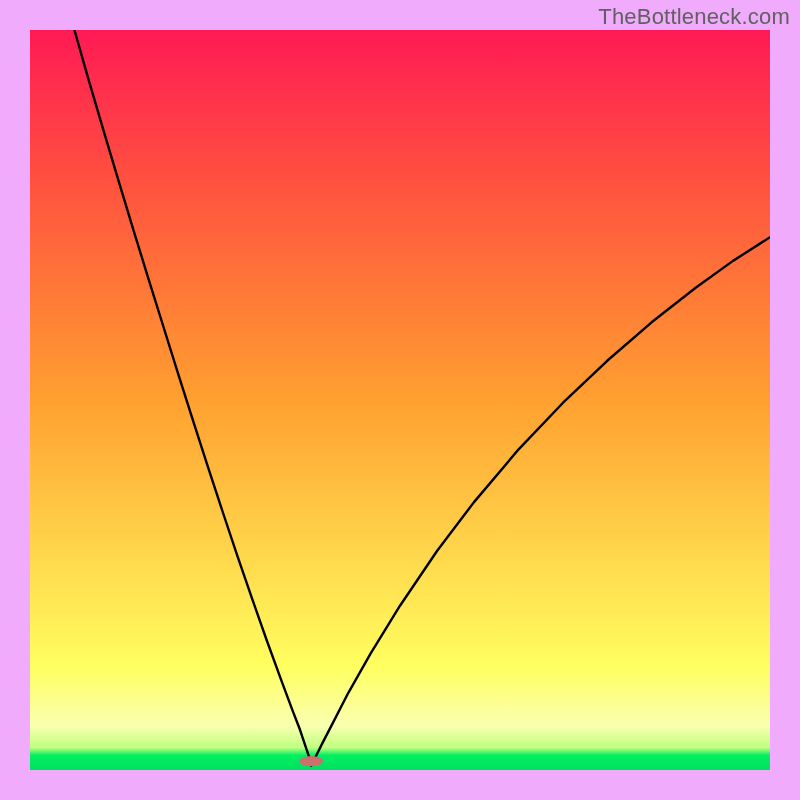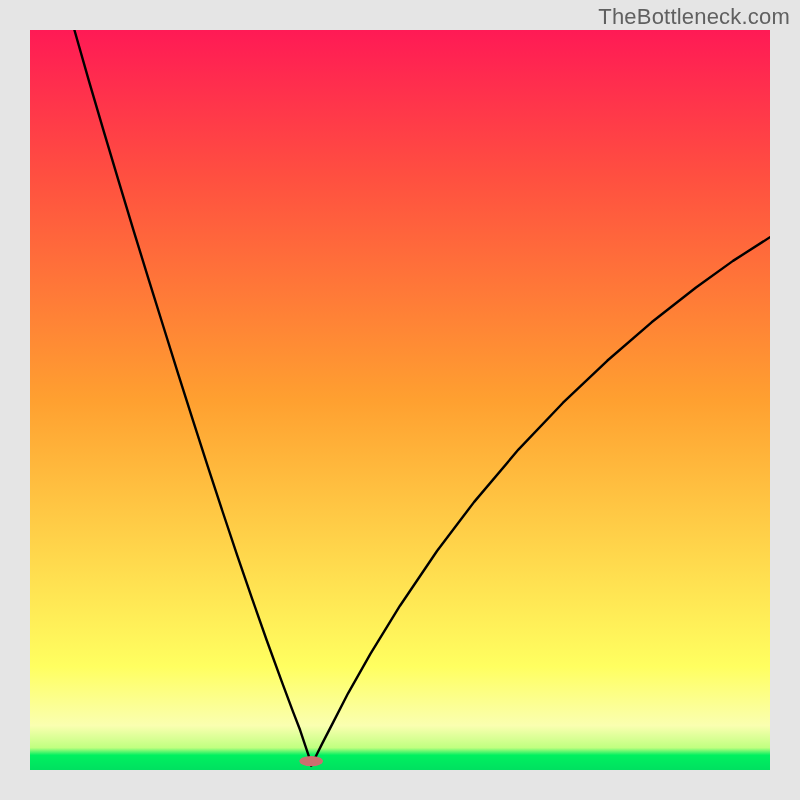--- a/index.html
+++ b/index.html
@@ -6,21 +6,21 @@
     margin: 0;
     padding: 0;
     width: 800px;
     height: 800px;
     overflow: hidden;
     font-family: Arial, sans-serif;
   }
   .outer {
     width: 800px;
     height: 800px;
-    background: #e5e5e5;
+    background: #f0abfc;
     position: relative;
   }
   .watermark {
     position: absolute;
     top: 4px;
     right: 10px;
     color: #606060;
     font-size: 22px;
     font-family: Arial, sans-serif;
     letter-spacing: 0.2px;

